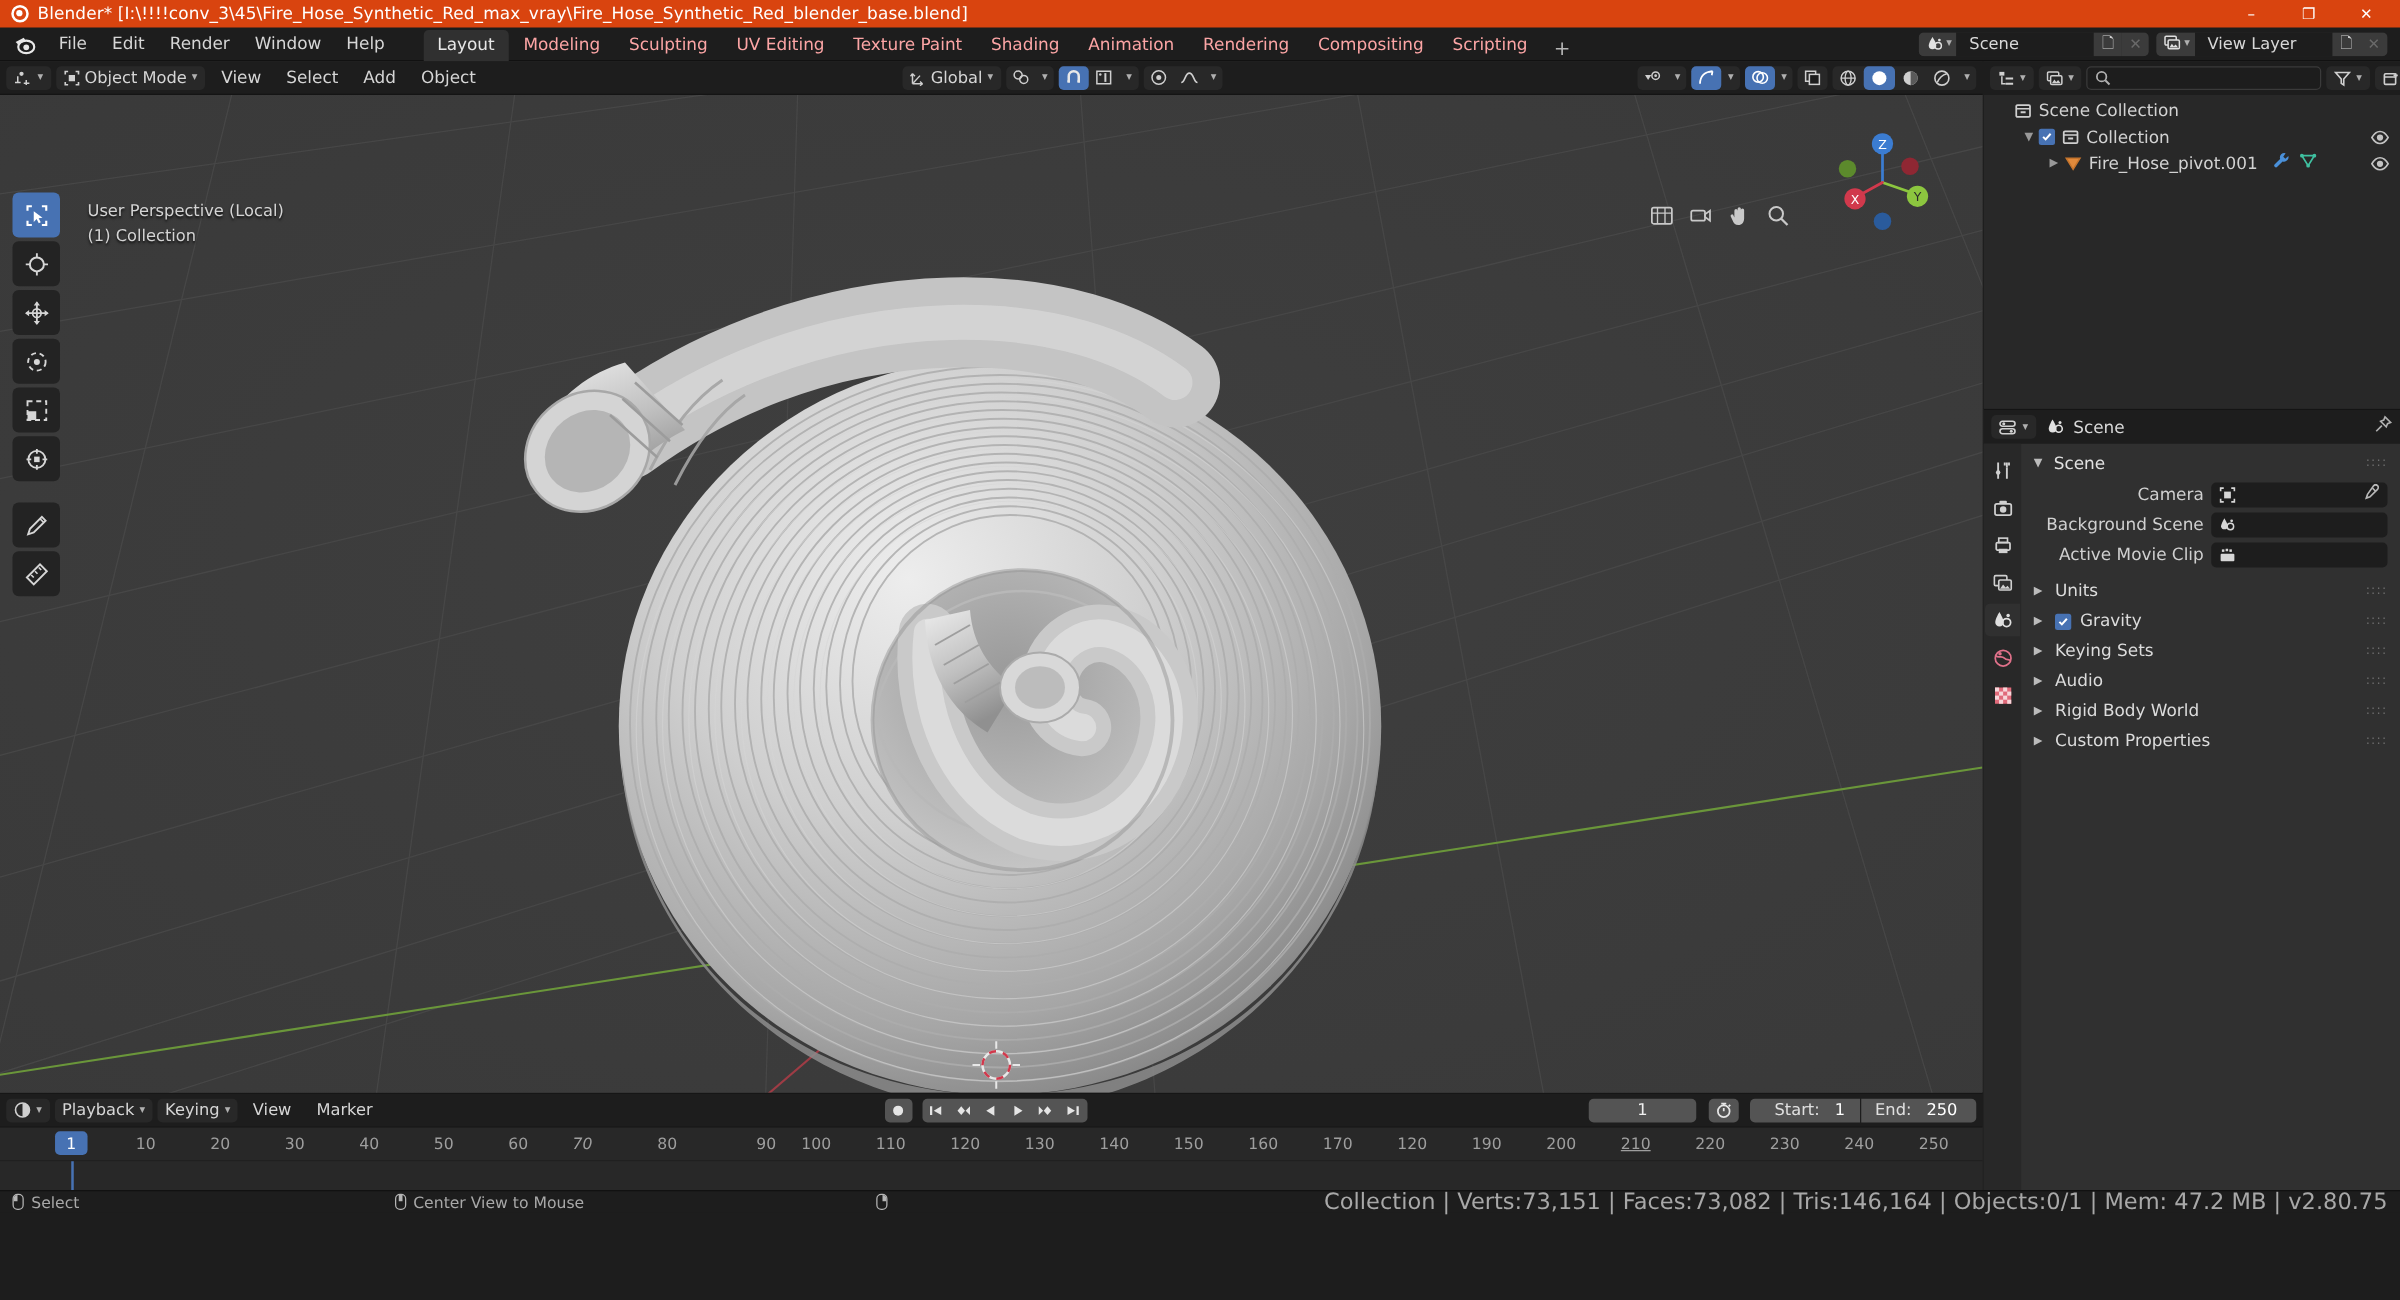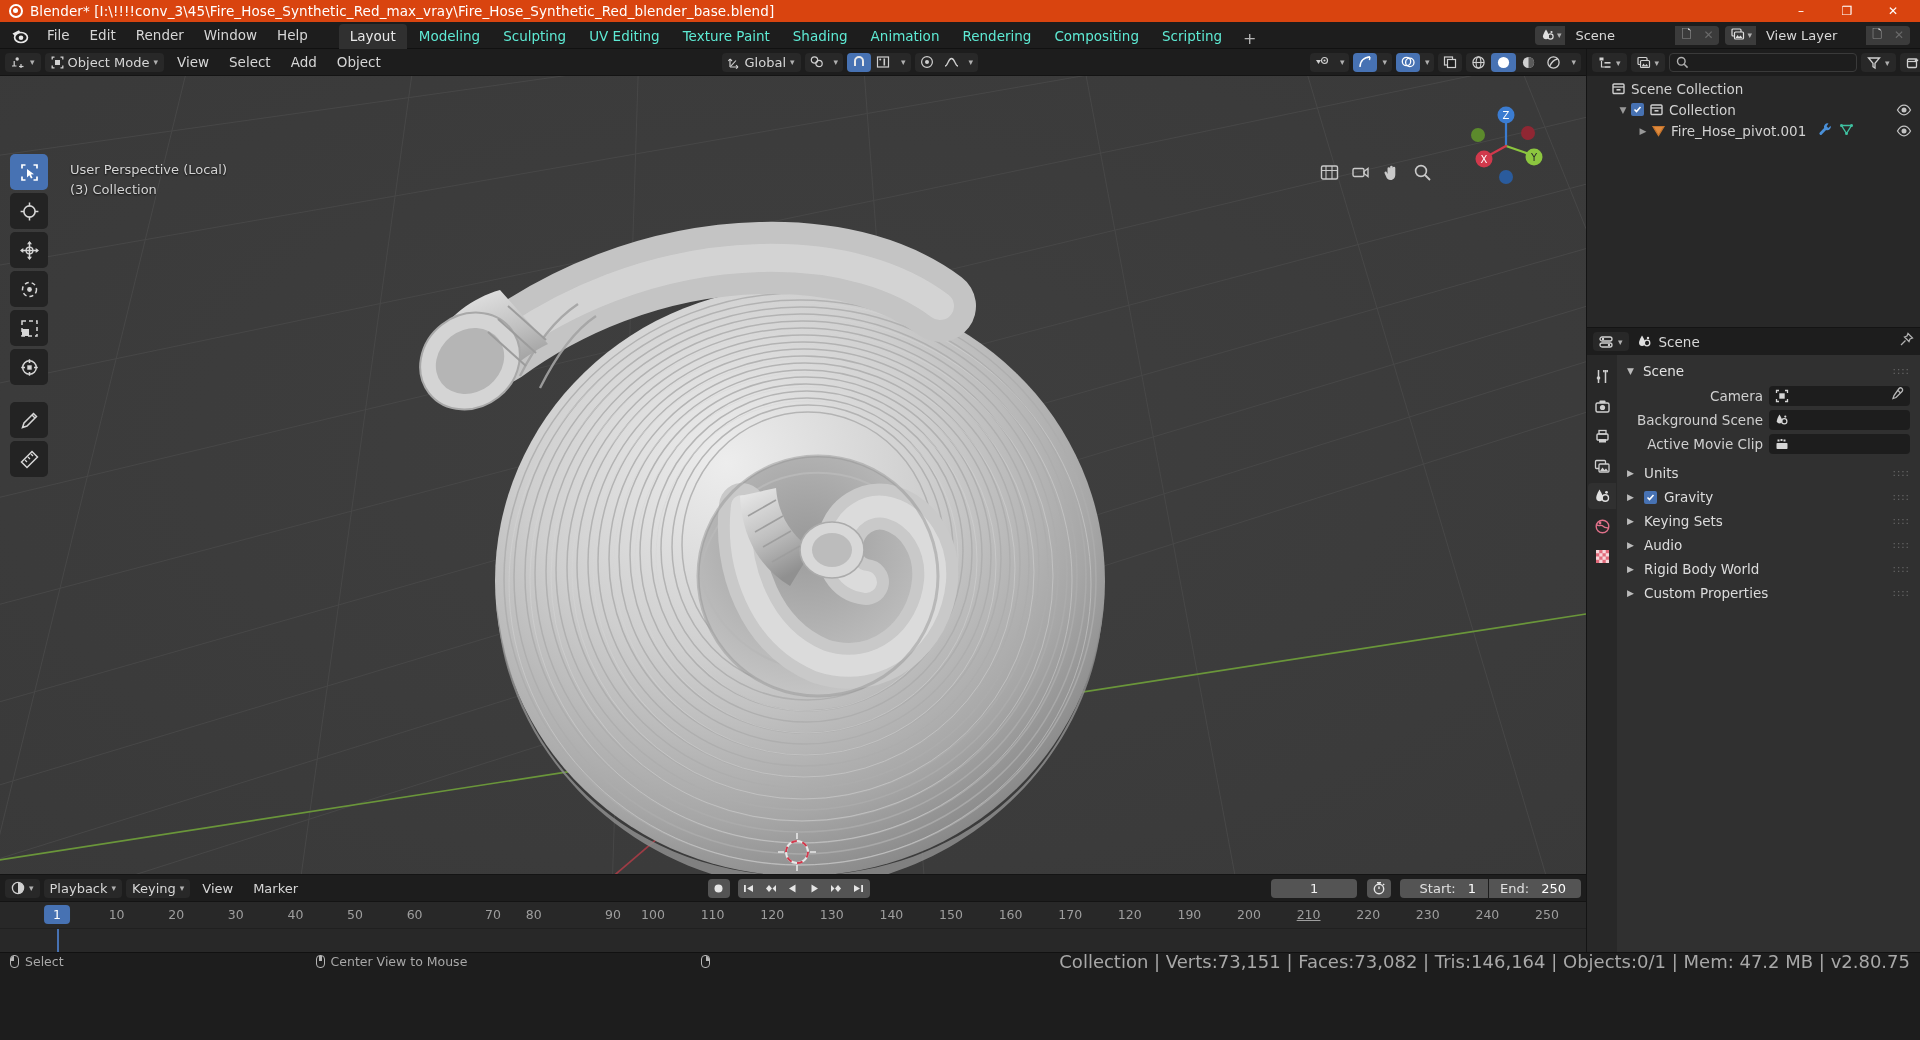--- a/index.html
+++ b/index.html
@@ -21,21 +21,21 @@
             color:#fff; font-size:12px; }
 
   
   .topbar { height:27px; background:#1d1d1d; display:flex; align-items:center;
             padding:0 4px; border-bottom:1px solid #111; }
   .bl-logo { width:20px; height:20px; margin:0 8px 0 6px; position:relative; flex:none; }
   .bl-logo svg { display:block; }
   .menu { display:flex; align-items:center; gap:2px; }
   .menu-item { padding:3px 9px; font-size:13.5px; color:#d6d6d6; border-radius:3px; cursor:default; }
   .ws-tabs { display:flex; align-items:flex-end; margin-left:22px; height:27px; }
-  .ws-tab { padding:4px 11px 5px; font-size:13.5px; color:#5eead4; border-radius:4px 4px 0 0;
+  .ws-tab { padding:4px 11px 5px; font-size:13.5px; color:#fca5a5; border-radius:4px 4px 0 0;
             margin-right:1px; line-height:16px; }
   .ws-tab.active { background:#303030; color:#e8e8e8; }
   .ws-add { padding:3px 9px; color:#b5b5b5; font-size:16px; line-height:14px; }
   .topbar-right { margin-left:auto; display:flex; align-items:center; gap:6px; padding-right:6px; }
   .idblock { display:flex; align-items:center; background:#282828; border-radius:4px;
              height:19px; overflow:hidden; }
   .idb-icon { display:flex; align-items:center; gap:2px; padding:0 4px 0 6px; background:#3b3b3b;
               height:19px; }
   .idb-icon svg { display:block; }
   .idb-name { background:#1d1d1d; color:#d8d8d8; font-size:13px; padding:0 10px; height:19px;
@@ -531,21 +531,21 @@
 
         <g transform="translate(797,776)">
           <circle r="11" fill="none" stroke="#e8e8e8" stroke-width="2"></circle>
           <circle r="11" fill="none" stroke="#d1394c" stroke-width="2" stroke-dasharray="5.7 5.7"></circle>
           <path d="M0 -19 V-13 M0 13 V19 M-19 0 H-13 M13 0 H19" stroke="#e8e8e8" stroke-width="1.6"></path>
         </g>
       </svg>
 
       <div class="vp-text">
         <div>User Perspective (Local)</div>
-        <div>(3) Collection</div>
+        <div>(1) Collection</div>
       </div>
 
       <div class="toolbar">
         <div class="tool sel">
           <svg width="21" height="21" viewBox="0 0 21 21">
             <path d="M3 6.5 V3 H6.5 M14.5 3 H18 V6.5 M18 14.5 V18 H14.5 M6.5 18 H3 V14.5" stroke="#fff" stroke-width="1.7" fill="none"></path>
             <path d="M8 7 L8 15.5 L10.3 13.2 L12 16.6 L13.6 15.7 L11.9 12.5 L15 12.2Z" fill="#fff"></path>
           </svg>
         </div>
         <div class="tool">
@@ -733,21 +733,21 @@
     </div>
 
     <div class="tl-ruler" id="tl-ruler">
         <div class="tick cur" style="left: 57px;">1</div>
         <div class="tick" style="left: 116.6px;">10</div>
         <div class="tick" style="left: 176.2px;">20</div>
         <div class="tick" style="left: 235.8px;">30</div>
         <div class="tick" style="left: 295.4px;">40</div>
         <div class="tick" style="left: 355px;">50</div>
         <div class="tick" style="left: 414.6px;">60</div>
-        <div class="tick" style="left: 493px;">70</div>
+        <div class="tick" style="left: 466px; font-style: italic;">70</div>
         <div class="tick" style="left: 533.8px;">80</div>
         <div class="tick" style="left: 613px;">90</div>
         <div class="tick" style="left: 653px;">100</div>
         <div class="tick" style="left: 712.6px;">110</div>
         <div class="tick" style="left: 772.2px;">120</div>
         <div class="tick" style="left: 831.8px;">130</div>
         <div class="tick" style="left: 891.4px;">140</div>
         <div class="tick" style="left: 951px;">150</div>
         <div class="tick" style="left: 1010.6px;">160</div>
         <div class="tick" style="left: 1070.2px;">170</div>

